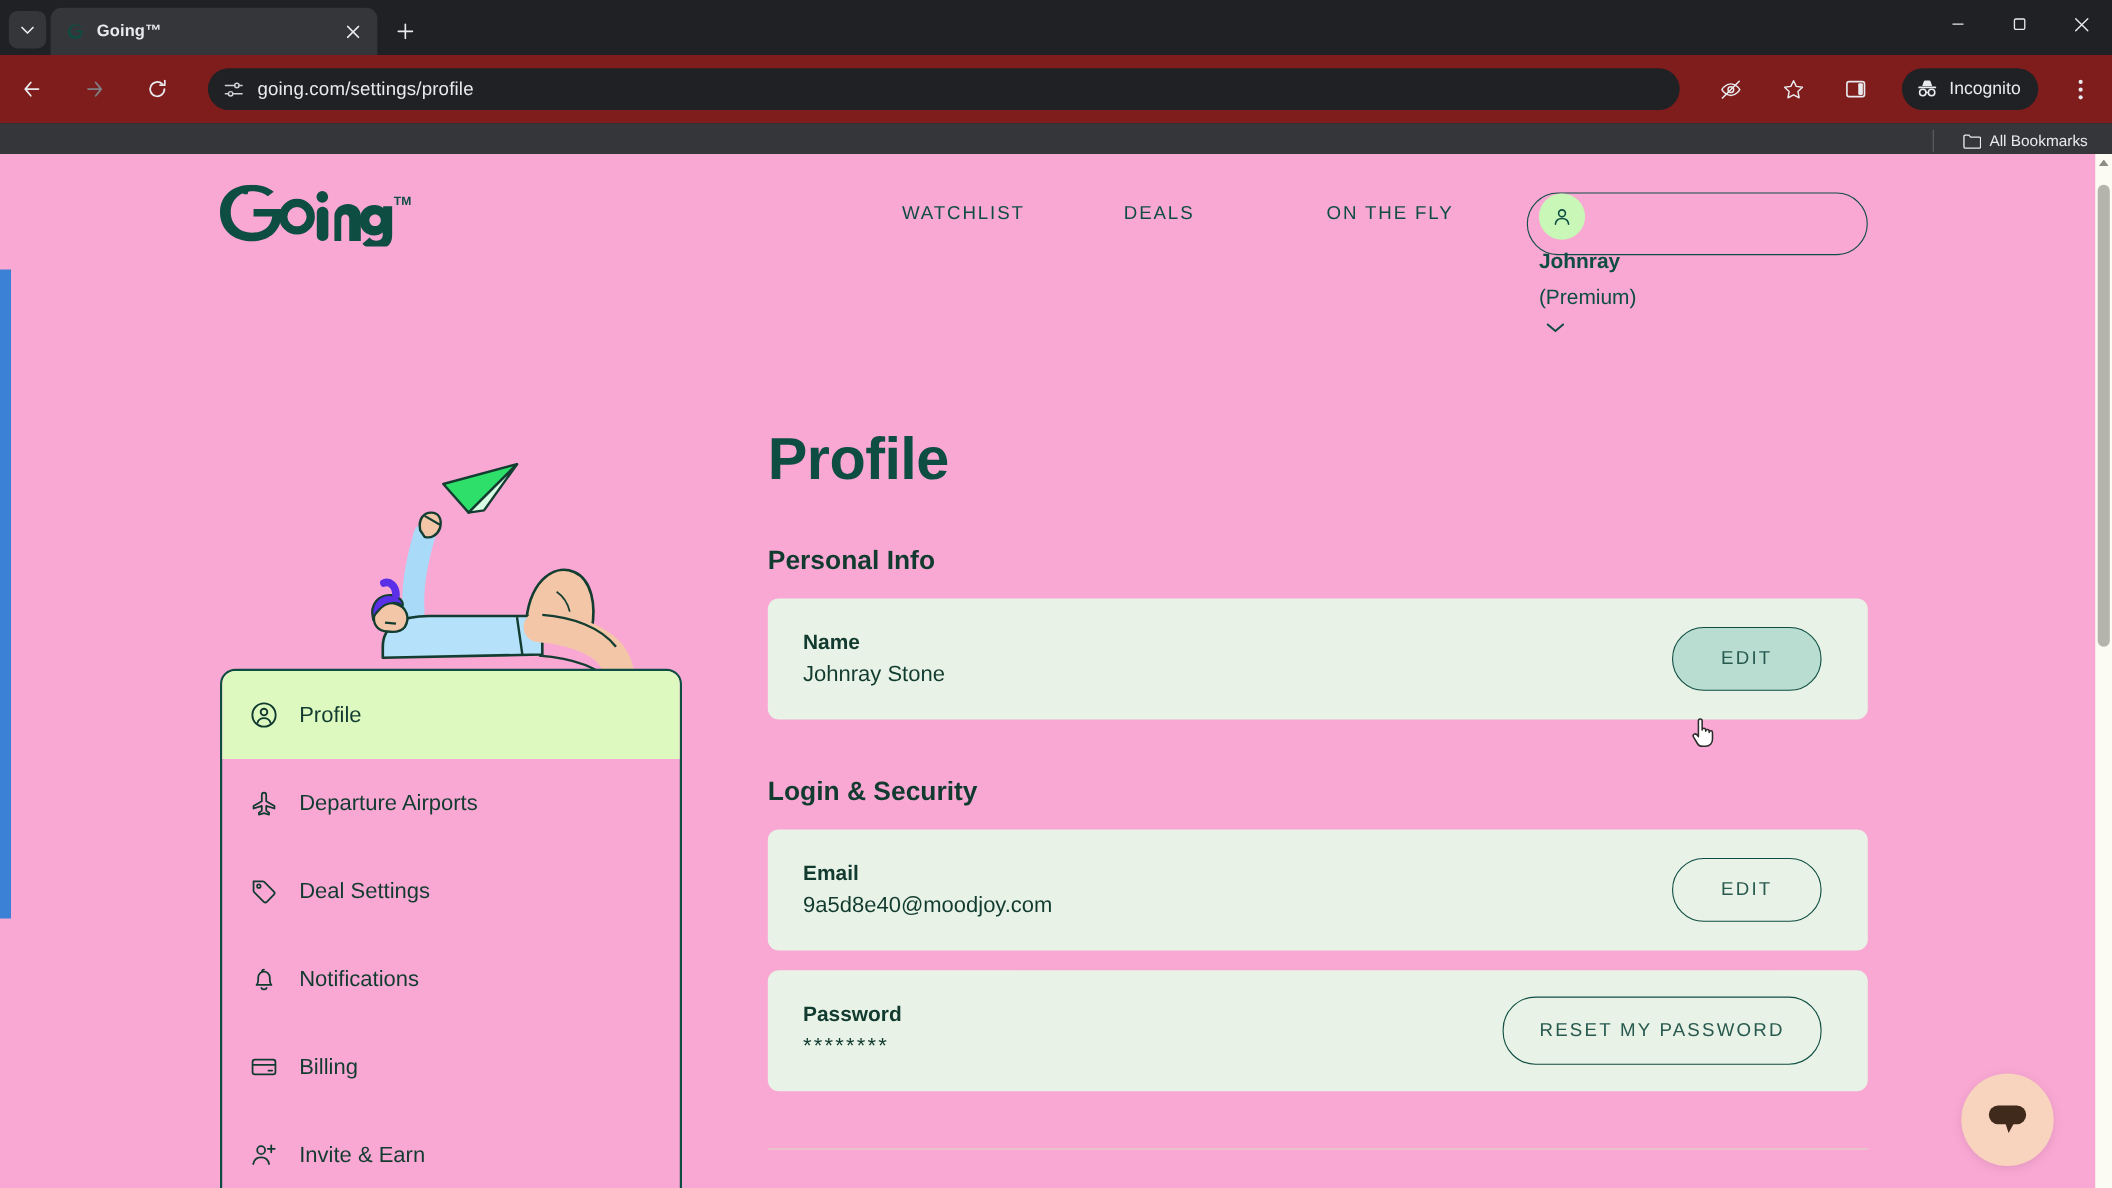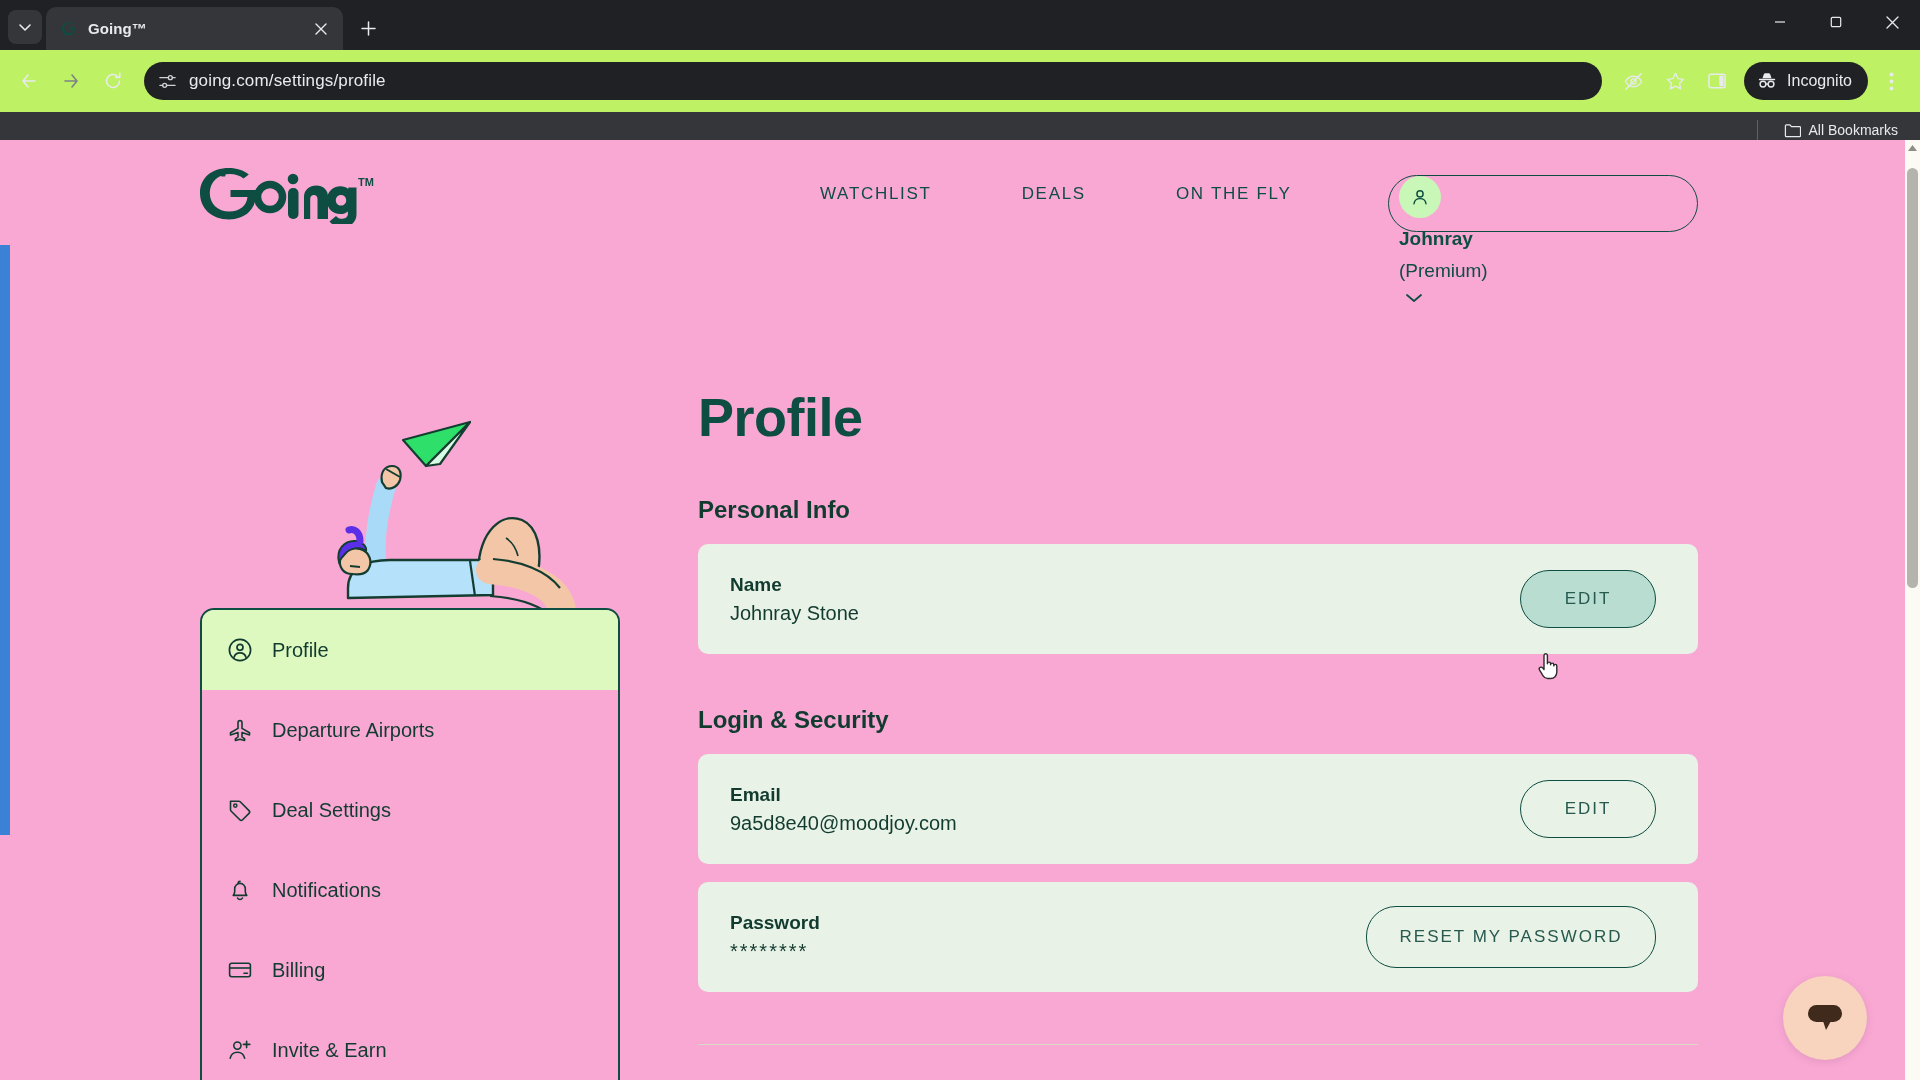--- a/index.html
+++ b/index.html
@@ -46,22 +46,22 @@
   }
   .win-controls {
     position: absolute; right: 0; top: 0; height: 50px; display: flex;
   }
   .win-btn {
     width: 56px; height: 44px; display: flex; align-items: center;
     justify-content: center; cursor: pointer;
   }
 
   .toolbar {
-    height: 62px; background: #bef264; display: flex; align-items: center;
-    padding: 0 10px; gap: 4px;
+    height: 62px; background: #7f1d1d; display: flex; align-items: center;
+    padding: 0 10px; gap: 19px;
   }
   .tb-icon {
     width: 38px; height: 38px; border-radius: 50%; display: flex;
     align-items: center; justify-content: center; cursor: pointer; flex:0 0 38px;
   }
   .omnibox {
     flex: 1; height: 38px; background: #202124; border-radius: 19px;
     display: flex; align-items: center; padding: 0 14px; gap: 12px;
     margin: 0 8px; cursor: text;
   }
@@ -69,21 +69,21 @@
   .incognito-pill {
     height: 38px; border-radius: 19px; background: #202124; display: flex;
     align-items: center; gap: 9px; padding: 0 16px 0 12px; cursor: pointer;
     margin-left: 4px;
   }
   .incognito-pill span { color: #e8eaed; font-size: 16px; }
 
   .bookmarkbar {
     height: 38px; background: #35363a; display: flex; align-items: center;
     justify-content: flex-end; padding-right: 14px; gap: 8px;
-    border-bottom: 2px solid #fde047;
+    border-bottom: 6px solid #fde047;
   }
   .bm-sep { width:1px; height:20px; background:#5f6368; margin-right: 10px; }
   .bm-all {
     display:flex; align-items:center; gap:8px; padding: 4px 8px;
     border-radius: 6px; cursor: pointer;
   }
   .bm-all span { color:#e8eaed; font-size:14px; }
 
   
   .viewport {
@@ -104,21 +104,21 @@
   }
   .logo { position: absolute; left: 200px; top: 28px; }
   .nav {
     position: absolute; left: 820px; top: 44px; display: flex; gap: 0;
   }
   .nav a {
     color: #0e4d42; font-size: 17px; letter-spacing: 1.7px; text-decoration: none;
     font-weight: 500; cursor: pointer;
   }
   .nav .n1 { margin-right: 90px; }
-  .nav .n2 { margin-right: 90px; }
+  .nav .n2 { margin-right: 120px; }
   .user-pill {
     position: absolute; left: 1388px; top: 185px; width: 310px; height: 57px;
     border: 1.6px solid #0e4d42; border-radius: 30px; display:flex;
     align-items:flex-start; padding: 0 16px 0 10px; gap: 10px; cursor: pointer;
     background: transparent;
     flex-direction: column;
   }
   .avatar-circle {
     width: 42px; height: 42px; border-radius: 50%; background: #c8f7b8;
     display:flex; align-items:center; justify-content:center; flex:0 0 42px;

